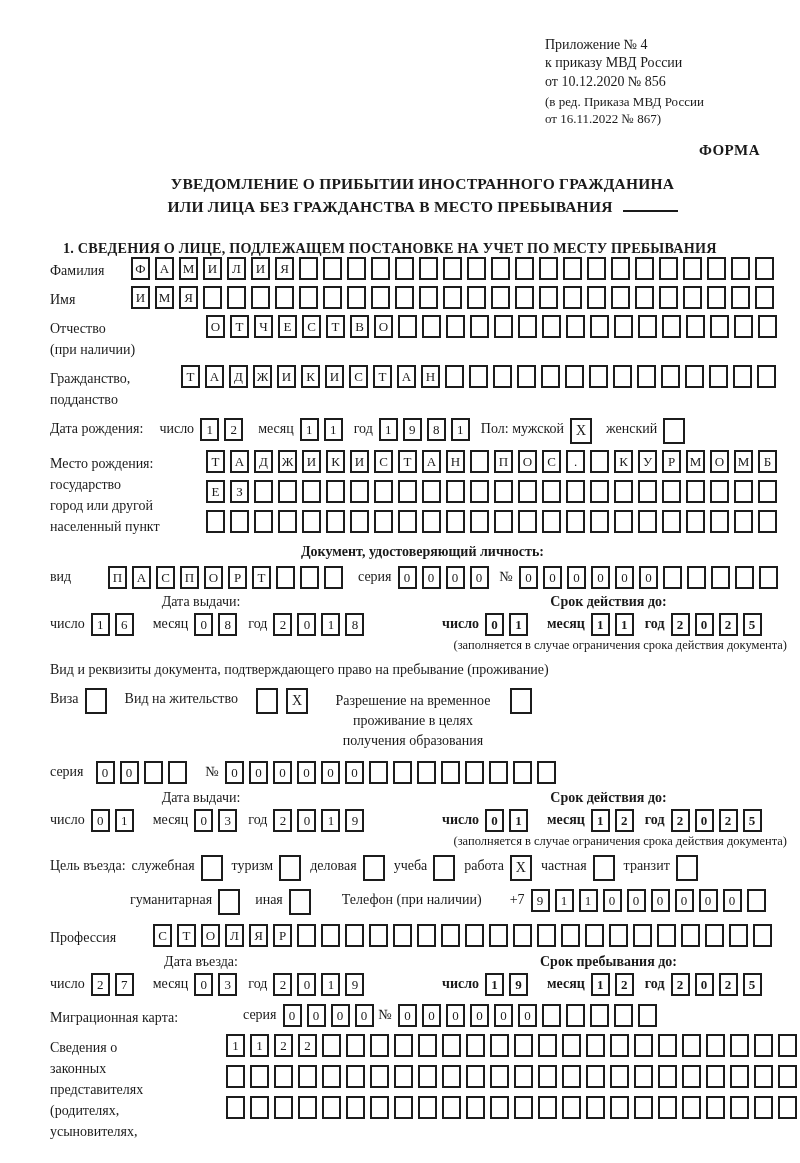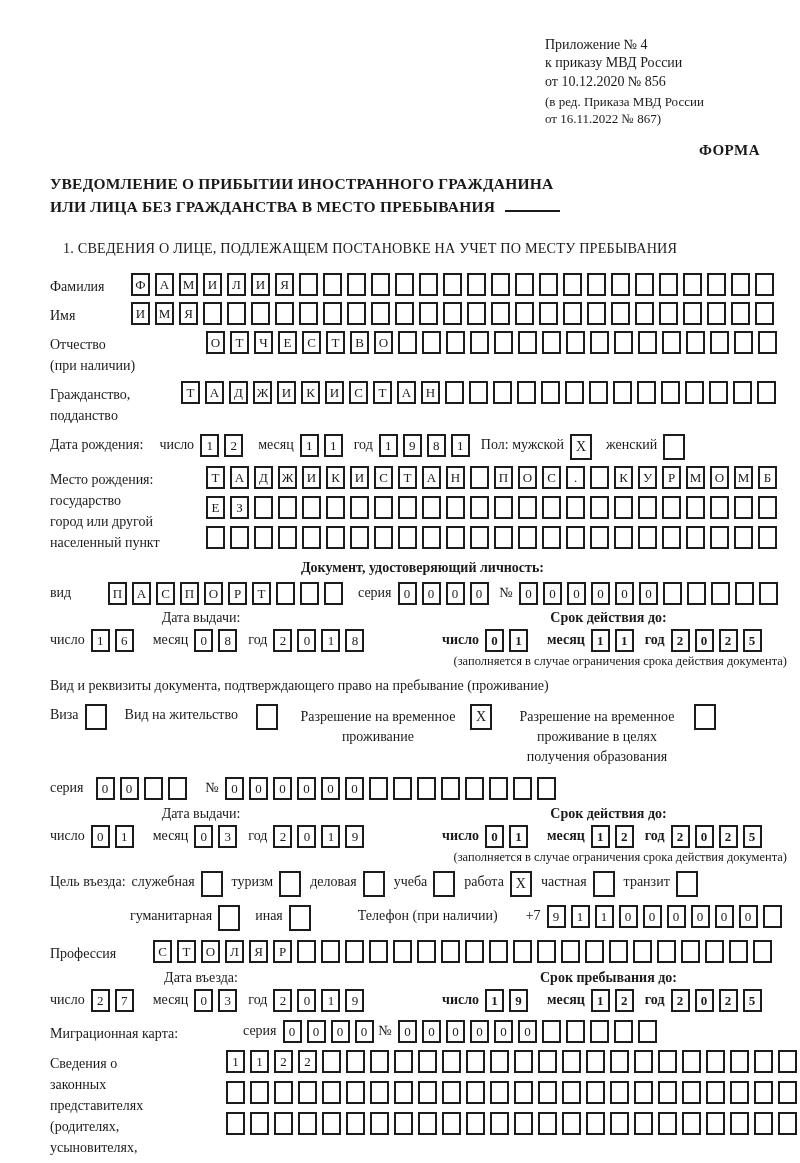--- a/index.html
+++ b/index.html
@@ -5,25 +5,25 @@
   html,body{margin:0;padding:0;background:#fff;}
   body{width:800px;height:1163px;overflow:hidden;color:#1a1a1a;
        font-family:"Liberation Serif","DejaVu Serif",serif;}
   .page{width:800px;height:1163px;box-sizing:border-box;padding:36px 5px 0 50px;}
   
   .hdr{margin-left:495px;font-size:14px;line-height:1.32;}
   .hdr .sub{font-size:13px;margin-top:3px;line-height:1.3;}
   .forma{text-align:right;padding-right:35px;font-weight:bold;font-size:15px;
          letter-spacing:.5px;margin-top:14px;}
   
-  .title{text-align:left;font-weight:bold;font-size:15.5px;line-height:1.45;
+  .title{text-align:center;font-weight:bold;font-size:15.5px;line-height:1.45;
          margin-top:14px;letter-spacing:.2px;}
   .title-underline{display:inline-block;width:55px;border-bottom:2px solid #1a1a1a;
          height:14px;margin-left:10px;}
-  .sec1{font-weight:normal;font-size:14.2px;margin-top:22px;margin-bottom:16px;
+  .sec1{font-weight:bold;font-size:14.2px;margin-top:22px;
         padding-left:13px;letter-spacing:.2px;}
   
   .frow{display:flex;align-items:flex-start;margin-bottom:5px;}
   .flabel{font-size:14px;flex:0 0 auto;padding-top:3px;line-height:1.5;}
   .w81{width:81px;} .w156{width:156px;} .w131{width:131px;} .w103{width:103px;}
   .w128{width:128px;} .w165{width:165px;}
   .cells{display:inline-flex;flex:0 0 auto;}
   .cell{width:15px;height:19px;border:2px solid #1c1c1c;margin-right:5px;
         display:inline-flex;align-items:center;justify-content:center;
         font-size:13px;flex:0 0 auto;background:#fff;}
@@ -401,21 +401,20 @@
   </div>
   <div class="note-right">(заполняется в случае ограничения срока действия документа)</div>
 
   <div class="plain">Вид и реквизиты документа, подтверждающего право на пребывание (проживание)</div>
 
   <div class="pairs" style="margin-top:6px;margin-bottom:8px;">
     <span class="inline-label">Виза</span>
     <span class="checkbox"></span>
     <span class="inline-label" style="margin-left:18px;">Вид на жительство</span>
     <span class="checkbox" style="margin-left:12px;"></span>
-    <span class="multiline" style="width:168px;margin-left:16px;">Разрешение на временное проживание</span>
     <span class="checkbox" style="margin-left:8px;">X</span>
     <span class="multiline" style="width:178px;margin-left:16px;">Разрешение на временное проживание в целях получения образования</span>
     <span class="checkbox" style="margin-left:8px;"></span>
   </div>
 
   <div class="frow" style="margin-top:10px;">
     <span class="inline-label">серия</span>
     <span class="cells ml6">
         <span class="cell">0</span>
         <span class="cell">0</span>
@@ -522,21 +521,21 @@
   </div>
   <div class="pairs" style="margin-top:8px;margin-left:80px;">
     <span class="pair">
         <span class="inline-label">гуманитарная</span>
         <span class="checkbox"></span>
       </span>
     <span class="pair" style="margin-left:6px;">
         <span class="inline-label">иная</span>
         <span class="checkbox"></span>
       </span>
-    <span class="inline-label" style="margin-left:38px;text-align:center;">Телефон (при наличии)</span>
+    <span class="inline-label" style="margin-left:22px;text-align:center;">Телефон (при наличии)</span>
     <span class="inline-label" style="margin-left:22px;">+7</span>
     <span class="cells">
         <span class="cell">9</span>
         <span class="cell">1</span>
         <span class="cell">1</span>
         <span class="cell">0</span>
         <span class="cell">0</span>
         <span class="cell">0</span>
         <span class="cell">0</span>
         <span class="cell">0</span>

